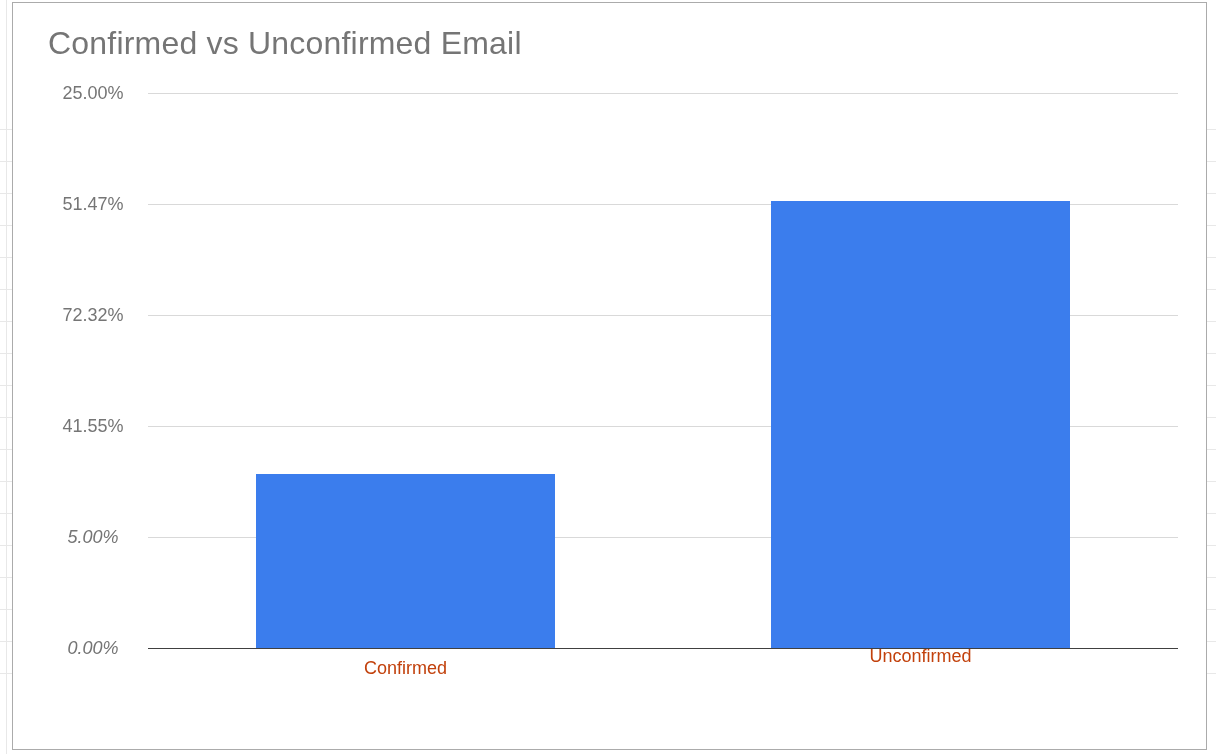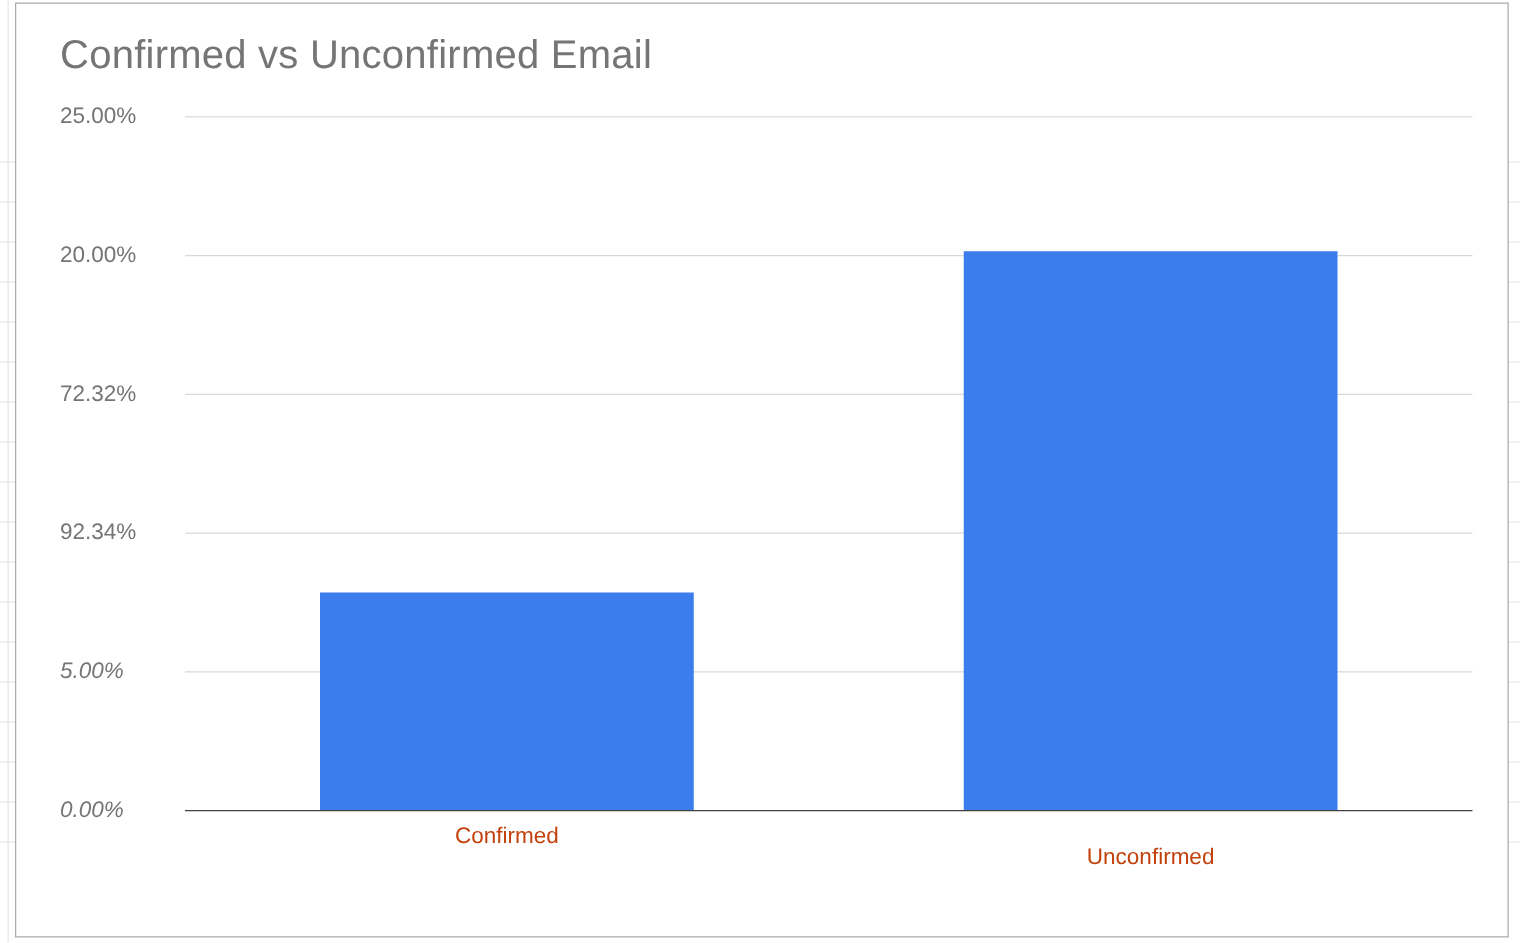--- a/index.html
+++ b/index.html
@@ -58,21 +58,21 @@
       position: absolute;
       top: 90px;
       left: 35px;
       width: 1130px;
       height: 595px;
     }
     .y-tick-label {
       position: absolute;
       right: 1040px;
       width: 90px;
-      text-align: left;
+      text-align: center;
       font-size: 18px;
       color: #757575;
       transform: translateY(-50%);
     }
     .gridline {
       position: absolute;
       left: 100px;
       width: 1030px;
       height: 1px;
       background: #d9d9d9;
@@ -133,32 +133,32 @@
   <div class="chart-title">Confirmed vs Unconfirmed Email</div>
 
   <div class="plot-area">
 
     <div id="y-axis-group">
         <div class="baseline" style="top: 555px;"></div>
         <div class="y-tick-label" style="top: 555px; font-style: italic;">0.00%</div>
         <div class="gridline" style="top: 444px;"></div>
         <div class="y-tick-label" style="top: 444px; font-style: italic;">5.00%</div>
         <div class="gridline" style="top: 333px;"></div>
-        <div class="y-tick-label" style="top: 333px;">92.34%</div>
+        <div class="y-tick-label" style="top: 333px;">41.55%</div>
         <div class="gridline" style="top: 222px;"></div>
         <div class="y-tick-label" style="top: 222px;">72.32%</div>
         <div class="gridline" style="top: 111px;"></div>
-        <div class="y-tick-label" style="top: 111px;">20.00%</div>
+        <div class="y-tick-label" style="top: 111px;">51.47%</div>
         <div class="gridline" style="top: 0px;"></div>
         <div class="y-tick-label" style="top: 0px;">25.00%</div>
       </div>
 
     <div class="bars-area" id="bars-area" style="height: 555px;">
         <div class="bar" style="left: 108.15px; width: 298.7px; height: 173.604px; background: rgb(59, 125, 237);"></div>
         <div class="bar" style="left: 623.15px; width: 298.7px; height: 446.664px; background: rgb(59, 125, 237);"></div>
       </div>
 
     <div id="x-axis-group">
         <div class="x-tick-label" style="left: 357.5px; top: 565px;">Confirmed</div>
-        <div class="x-tick-label" style="left: 872.5px; top: 582px;">Unconfirmed</div>
+        <div class="x-tick-label" style="left: 872.5px; top: 553px;">Unconfirmed</div>
       </div>
   </div>
 </div>
 
 </body></html>

